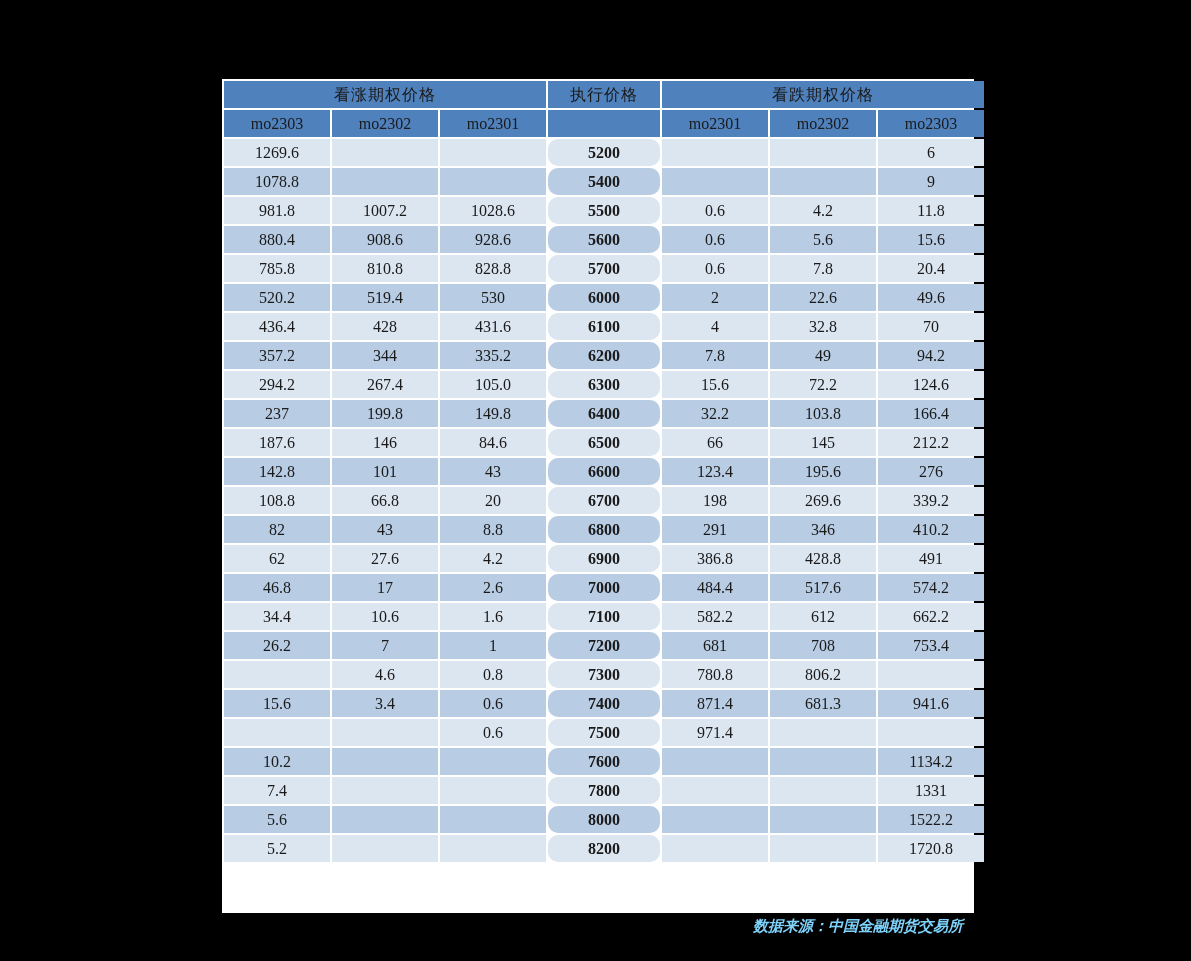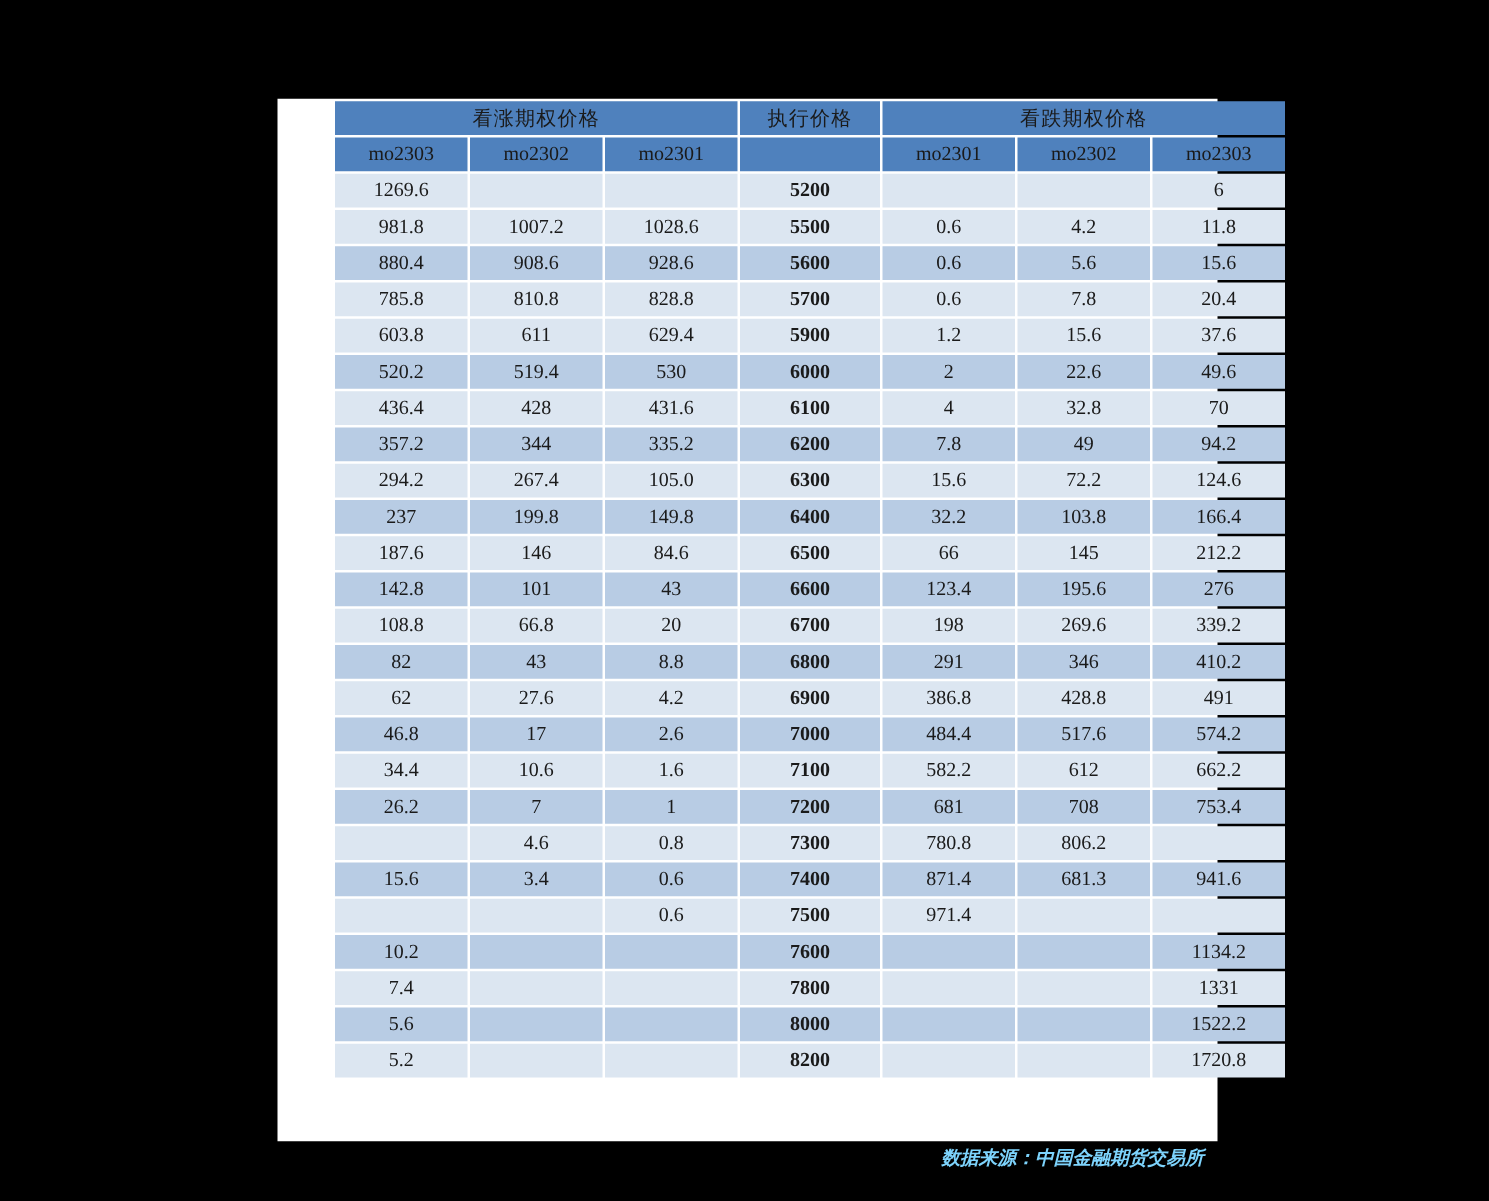--- a/index.html
+++ b/index.html
@@ -26,21 +26,20 @@
 
   
   #paper {
     position: absolute;
     left: 222px;
     top: 79px;
     width: 752px;
     height: 834px;
     background: #ffffff;
     box-sizing: border-box;
-    padding-left: 44px;
   }
 
   table.opt {
     border-collapse: separate;
     border-spacing: 2px 2px;
     width: 752px;
     table-layout: fixed;
     margin: 0;
   }
 
@@ -79,21 +78,21 @@
     font-size: 16px;
     height: 27px;
     line-height: 27px;
     font-family: "Liberation Serif", serif;
   }
 
   
   tr.odd td  { background: #dce6f1; }
   tr.even td { background: #b8cce4; }
 
-  td.strike { font-weight: bold; }
+  td.strike { font-weight: bold; border-radius: 10px; }
 
   
   col.c-call  { width: 106px; }
   col.c-strike{ width: 112px; }
   col.c-put   { width: 106px; }
 
   #source-note {
     position: absolute;
     left: 753px;
     top: 913px;
@@ -144,20 +143,29 @@
       <tbody id="table-body">
           <tr class="odd">
             <td>1269.6</td>
             <td></td>
             <td></td>
             <td class="strike">5200</td>
             <td></td>
             <td></td>
             <td>6</td>
           </tr>
+          <tr class="even">
+            <td>1078.8</td>
+            <td></td>
+            <td></td>
+            <td class="strike">5400</td>
+            <td></td>
+            <td></td>
+            <td>9</td>
+          </tr>
           <tr class="odd">
             <td>981.8</td>
             <td>1007.2</td>
             <td>1028.6</td>
             <td class="strike">5500</td>
             <td>0.6</td>
             <td>4.2</td>
             <td>11.8</td>
           </tr>
           <tr class="even">
@@ -170,29 +178,20 @@
             <td>15.6</td>
           </tr>
           <tr class="odd">
             <td>785.8</td>
             <td>810.8</td>
             <td>828.8</td>
             <td class="strike">5700</td>
             <td>0.6</td>
             <td>7.8</td>
             <td>20.4</td>
-          </tr>
-          <tr class="odd">
-            <td>603.8</td>
-            <td>611</td>
-            <td>629.4</td>
-            <td class="strike">5900</td>
-            <td>1.2</td>
-            <td>15.6</td>
-            <td>37.6</td>
           </tr>
           <tr class="even">
             <td>520.2</td>
             <td>519.4</td>
             <td>530</td>
             <td class="strike">6000</td>
             <td>2</td>
             <td>22.6</td>
             <td>49.6</td>
           </tr>

